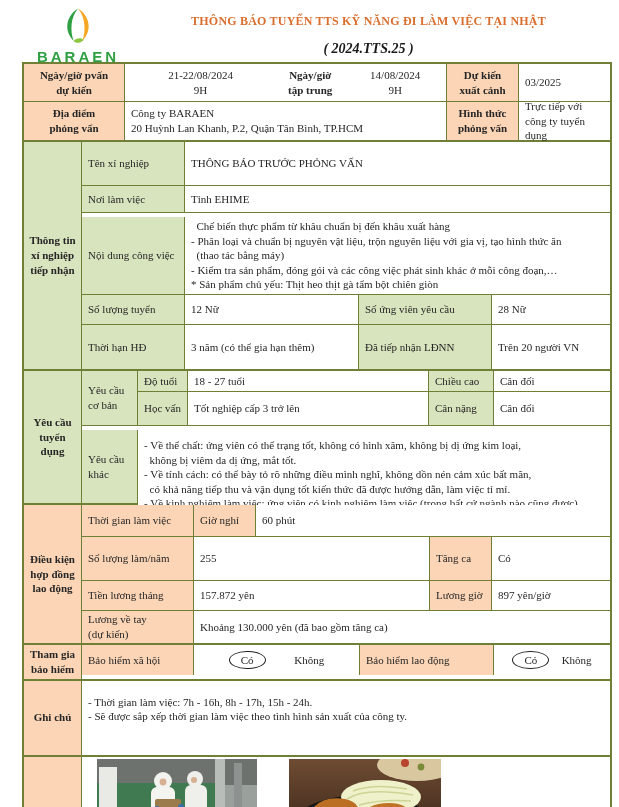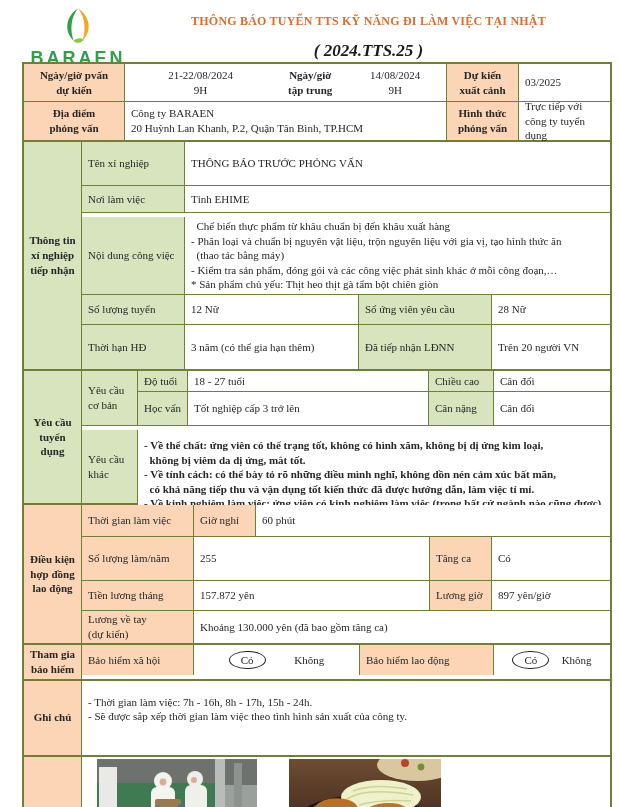--- a/index.html
+++ b/index.html
@@ -11,24 +11,24 @@
     --logo-green:#2FA043;
   }
   *{margin:0;padding:0;box-sizing:border-box;}
   body{background:#ffffff;width:619px;height:807px;font-family:"Liberation Serif",serif;color:var(--ink);}
   .page{position:relative;width:619px;height:807px;background:#fff;overflow:hidden;}
 
   
   .hdr{display:flex;align-items:flex-start;padding:4px 8px 0 30px;height:62px;}
   .logo-box{width:96px;display:flex;flex-direction:column;align-items:center;}
   .logo-box svg{display:block;}
-  .logo-text{font-family:"Liberation Sans",sans-serif;font-weight:bold;font-size:18px;letter-spacing:3px;color:var(--logo-green);margin-top:0px;}
+  .logo-text{font-family:"Liberation Sans",sans-serif;font-weight:bold;font-size:15px;letter-spacing:3px;color:var(--logo-green);margin-top:0px;}
   .hdr-right{flex:1;text-align:center;}
   .doc-title{font-size:12px;font-weight:bold;color:var(--title);margin-top:10px;letter-spacing:.2px;}
-  .doc-code{font-size:17px;font-weight:bold;font-style:italic;color:#1a1a1a;margin-top:12px;}
+  .doc-code{font-size:14px;font-weight:bold;font-style:italic;color:#1a1a1a;margin-top:12px;}
 
   
   .tbl{position:absolute;left:22px;top:62px;width:590px;border:2px solid var(--border);background:#fff;}
   .sec{display:flex;border-bottom:2px solid var(--border);}
   .sec:last-child{border-bottom:none;}
   .side{flex:0 0 58px;display:flex;align-items:center;justify-content:center;text-align:center;
         font-weight:bold;font-size:11px;line-height:1.35;border-right:1px solid var(--border);white-space:pre-line;padding:2px;}
   .side.green{background:var(--green);}
   .side.peach{background:var(--peach);}
   .rows{flex:1;display:flex;flex-direction:column;min-width:0;}
@@ -184,21 +184,21 @@
                 <div class="cell val w241">Tốt nghiệp cấp 3 trở lên</div>
                 <div class="cell lab2 greenbg w65">Cân nặng</div>
                 <div class="cell val wfill">Cân đối</div>
               </div>
             </div>
           </div>
         </div>
         <div class="row h77">
           <div class="cell lab2 greenbg w56 ml" style="align-items:center;display:flex;height:100%;">Yêu cầu
 khác</div>
-          <div class="cell val ml wfill" style="padding-top:8px;font-weight:bold;">- Về thể chất: ứng viên có thể trạng tốt, không có hình xăm, không bị dị ứng kim loại,
+          <div class="cell val ml wfill" style="padding-top:8px;">- Về thể chất: ứng viên có thể trạng tốt, không có hình xăm, không bị dị ứng kim loại,
 &nbsp;&nbsp;không bị viêm da dị ứng, mắt tốt.
 - Về tính cách: có thể bày tỏ rõ những điều mình nghĩ, không dồn nén cảm xúc bất mãn,
 &nbsp;&nbsp;có khả năng tiếp thu và vận dụng tốt kiến thức đã được hướng dẫn, làm việc tỉ mỉ.
 - Về kinh nghiệm làm việc: ứng viên có kinh nghiệm làm việc (trong bất cứ ngành nào cũng được)</div>
         </div>
       </div>
     </div>
 
     <div class="sec">
       <div class="side peach">Điều kiện

